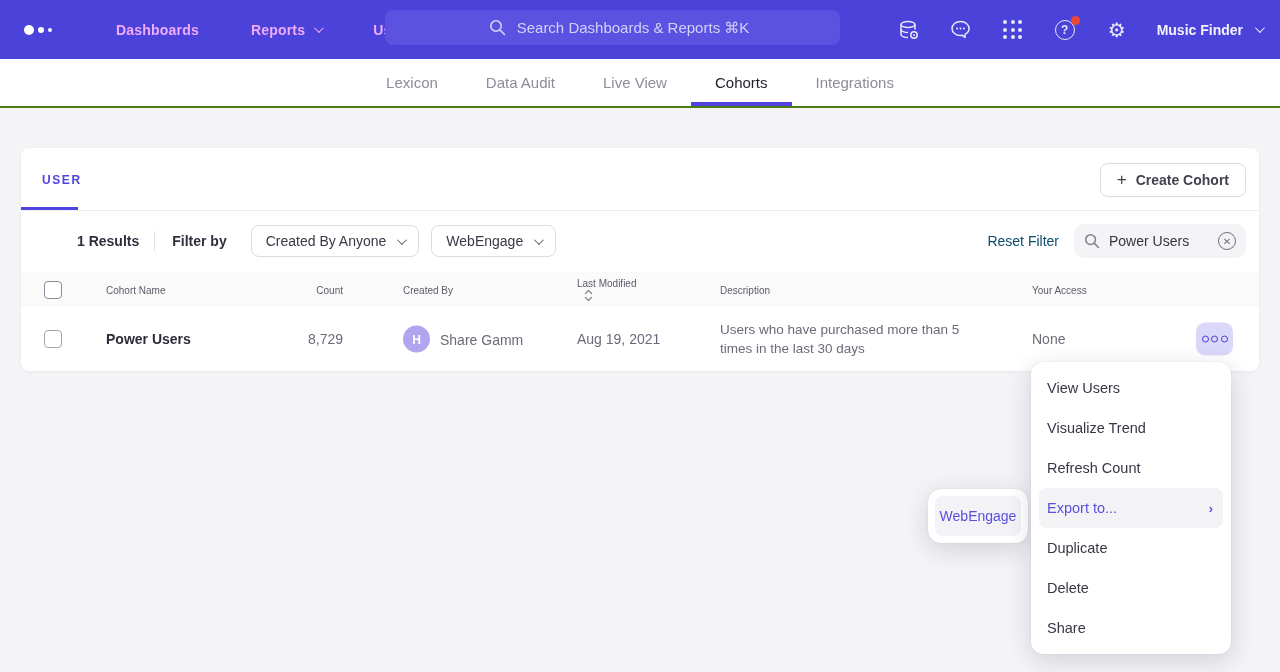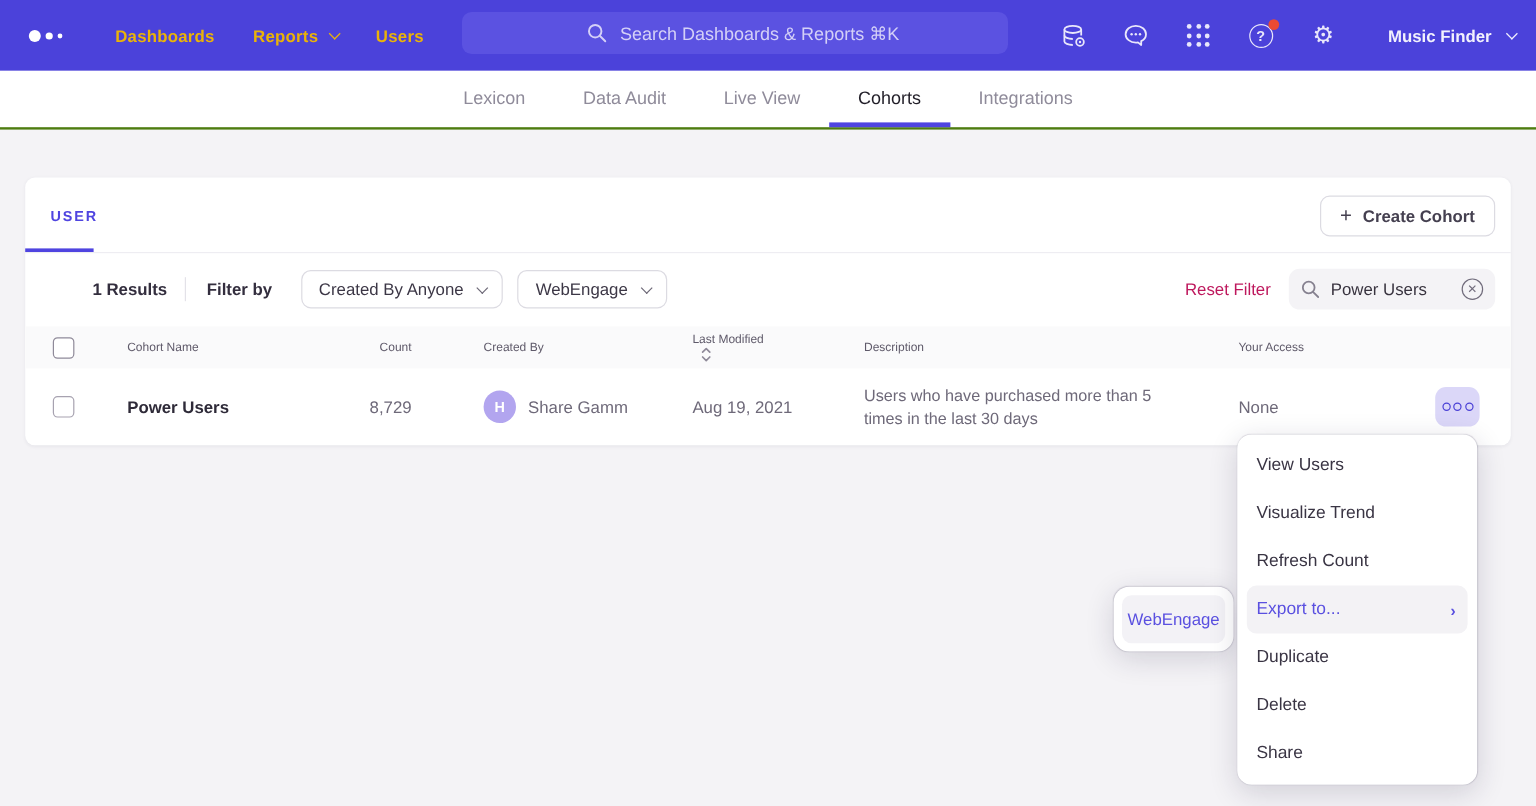--- a/index.html
+++ b/index.html
@@ -6,37 +6,37 @@
   html,body { width:1280px; height:672px; overflow:hidden; }
   body { font-family:"Liberation Sans", sans-serif; background:#f4f3f6; position:relative; }
 
   
   .topnav { position:absolute; left:0; top:0; width:1280px; height:59px; background:#4b42da;
             display:flex; align-items:center; color:#f2f1fd; }
   .logo { display:flex; align-items:center; gap:4px; margin-left:24px; width:40px; cursor:pointer; }
   .logo .d1{width:10px;height:10px;border-radius:50%;background:#fff;}
   .logo .d2{width:6px;height:6px;border-radius:50%;background:#fff;}
   .logo .d3{width:4px;height:4px;border-radius:50%;background:#fff;}
-  .nav-item { font-size:14px; font-weight:700; letter-spacing:.2px; margin-left:32px; cursor:pointer;
-              display:flex; align-items:center; gap:9px; color:#eab308; }
+  .nav-item { font-size:14px; font-weight:700; letter-spacing:.2px; margin-left:52px; cursor:pointer;
+              display:flex; align-items:center; gap:9px; color:#f0abfc; }
   .chev { width:7px; height:7px; border-right:1.7px solid currentColor; border-bottom:1.7px solid currentColor;
           transform:rotate(45deg) translateY(-2px); display:inline-block; }
   .nav-search { position:absolute; left:385px; top:10px; width:455px; height:35px; background:#5b52e1;
                 border-radius:8px; display:flex; align-items:center; justify-content:center; gap:11px;
                 color:#d4d0f7; font-size:15px; cursor:text;padding-left:13px; }
   .nav-right { position:absolute; right:18px; top:0; height:59px; display:flex; align-items:center; gap:28px; }
   .nav-ico { width:24px; height:24px; display:flex; align-items:center; justify-content:center;
              position:relative; color:#e9e7fb; cursor:pointer; }
   .grid-ico { display:grid; grid-template-columns:repeat(3,4px); grid-gap:3.5px; }
   .grid-ico i { width:4px; height:4px; border-radius:50%; background:#e9e7fb; }
   .help-circle { width:20px; height:20px; border:1.6px solid #e9e7fb; border-radius:50%;
                  font-size:12px; font-weight:700; display:flex; align-items:center; justify-content:center; }
   .red-dot { position:absolute; top:-2px; right:-3px; width:9px; height:9px; border-radius:50%; background:#ea4a33; }
   .gear-glyph { font-size:20px; line-height:1; }
-  .workspace { display:flex; align-items:center; gap:12px; font-size:14px; font-weight:700; cursor:pointer; margin-left:14px;}
+  .workspace { display:flex; align-items:center; gap:12px; font-size:14px; font-weight:700; cursor:pointer; margin-left:0;}
 
   
   .subnav { position:absolute; left:0; top:59px; width:1280px; height:49px; background:#fff;
             border-bottom:2px solid #4d7c0f; display:flex; align-items:stretch; justify-content:center; gap:44px; }
   .tab { display:flex; align-items:center; font-size:15px; color:#8f8b9a; cursor:pointer; position:relative; padding:0 2px;}
   .tab.active { color:#211e28; font-weight:500; }
   .tab.active::after { content:""; position:absolute; left:-22px; right:-22px; bottom:0; height:4px; background:#4f44e0; }
 
   
   .card { position:absolute; left:21px; top:148px; width:1238px; height:223px; background:#fff;
@@ -52,21 +52,21 @@
 
   
   .filter-row { position:absolute; left:0; top:62px; width:100%; height:62px; display:flex; align-items:center; }
   .results { margin-left:56px; font-size:14px; font-weight:700; color:#332e3e; }
   .vdiv { width:1px; height:20px; background:#e3e2e8; margin:0 17px 0 15px; }
   .filterby { font-size:14px; font-weight:700; color:#332e3e; margin-right:24px; }
   .dd { height:32px; border:1px solid #dcdbe2; border-radius:8px; padding:0 14px; display:flex; align-items:center;
         gap:11px; font-size:14px; font-weight:500; color:#3c3746; cursor:pointer; margin-right:12px; background:#fff;}
   .dd .chev { border-color:#6b6675; }
   .filter-right { position:absolute; right:13px; top:0; height:62px; display:flex; align-items:center; gap:15px; }
-  .reset { font-size:14px; color:#be185d; cursor:pointer; }
+  .reset { font-size:14px; color:#0c4a6e; cursor:pointer; }
   .pill-search { width:172px; height:34px; background:#f4f3f6; border-radius:9px; display:flex; align-items:center;
                  padding:0 10px; gap:9px; color:#85808f; cursor:text; }
   .pill-search .q { font-size:14px; color:#38333f; flex:1; }
   .clear-ico { width:18px; height:18px; border:1.5px solid #716c7c; border-radius:50%; color:#716c7c;
                font-size:10px; display:flex; align-items:center; justify-content:center; cursor:pointer; }
 
   
   .thead { position:absolute; left:0; top:124px; width:100%; height:35px; background:#fafafb;
            font-size:10px; color:#5f5a6a; }
   .trow  { position:absolute; left:0; top:159px; width:100%; height:64px; font-size:14px; color:#6e6979; cursor:pointer;}

